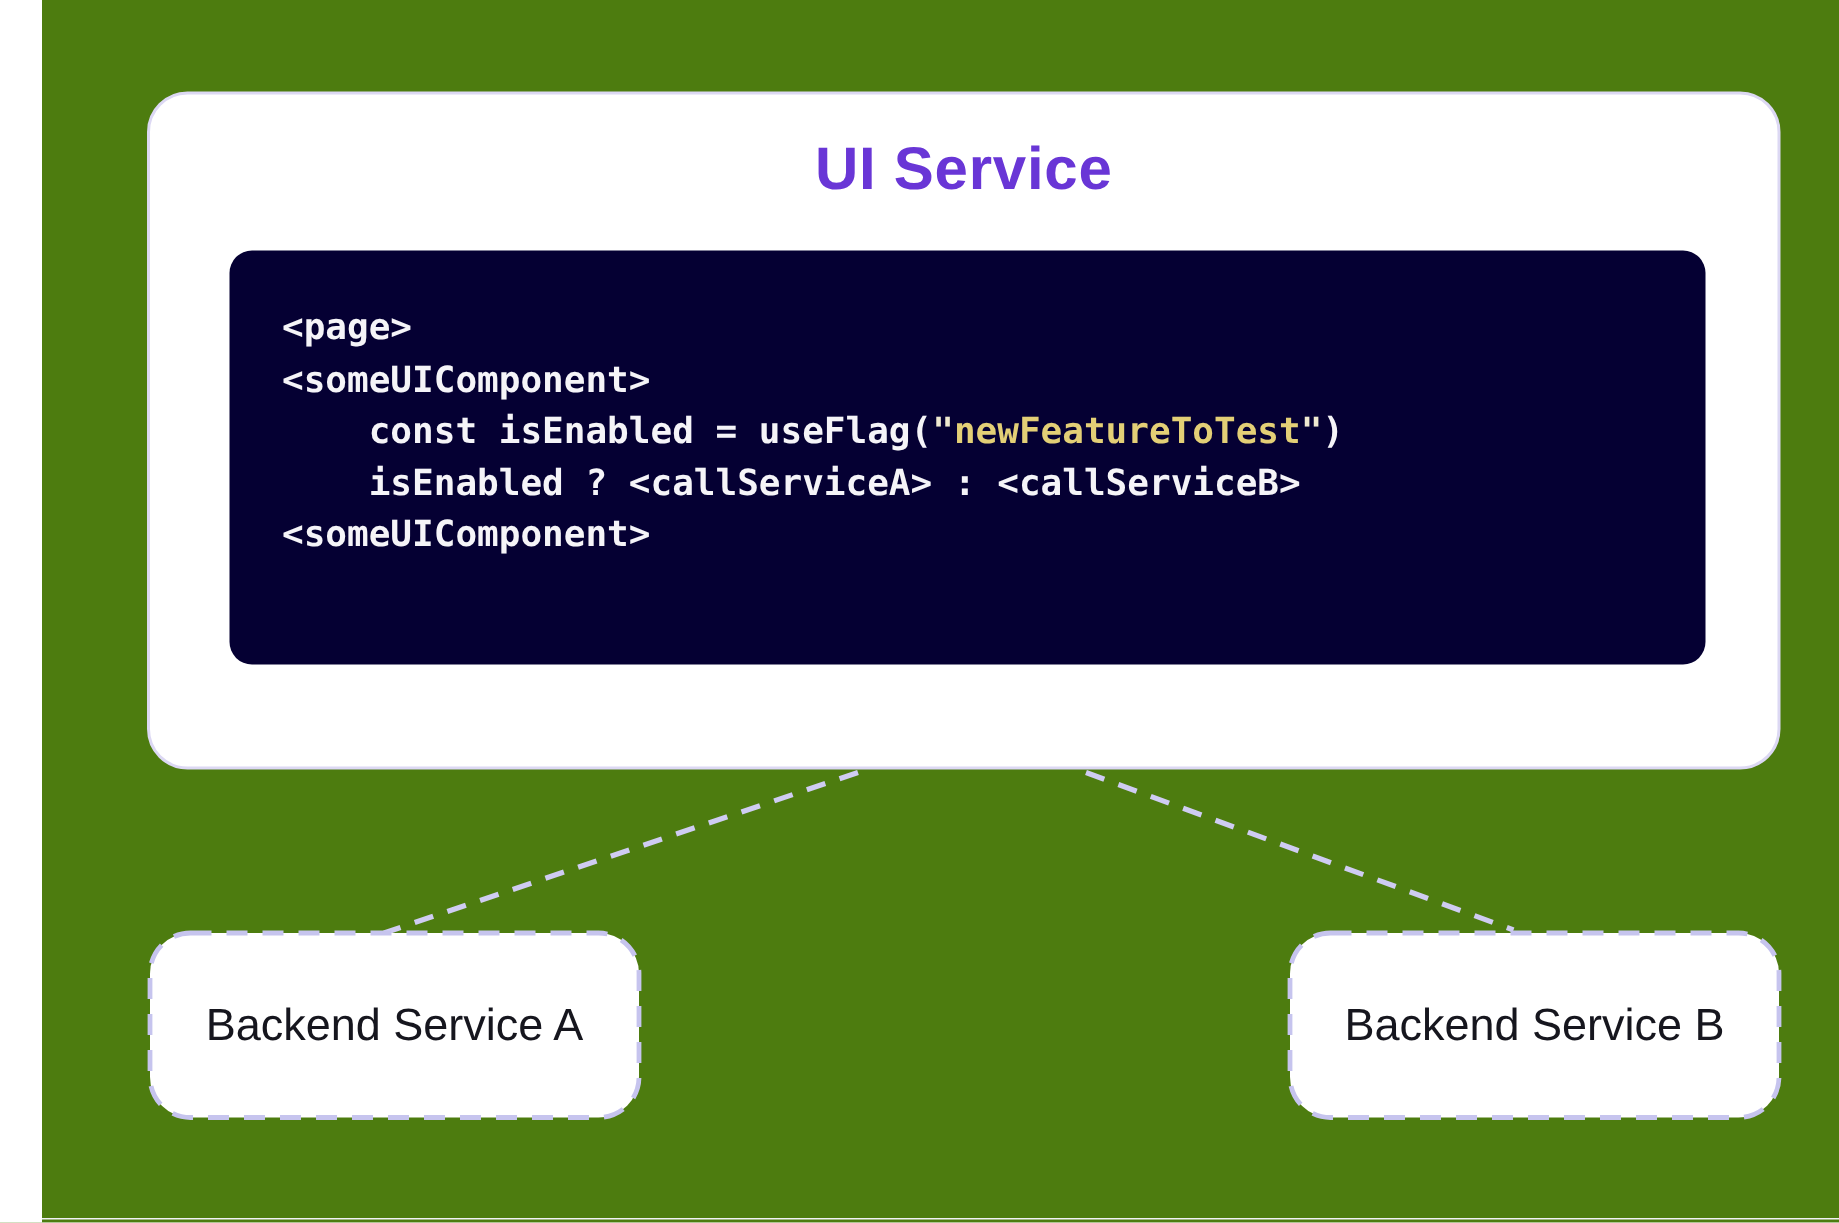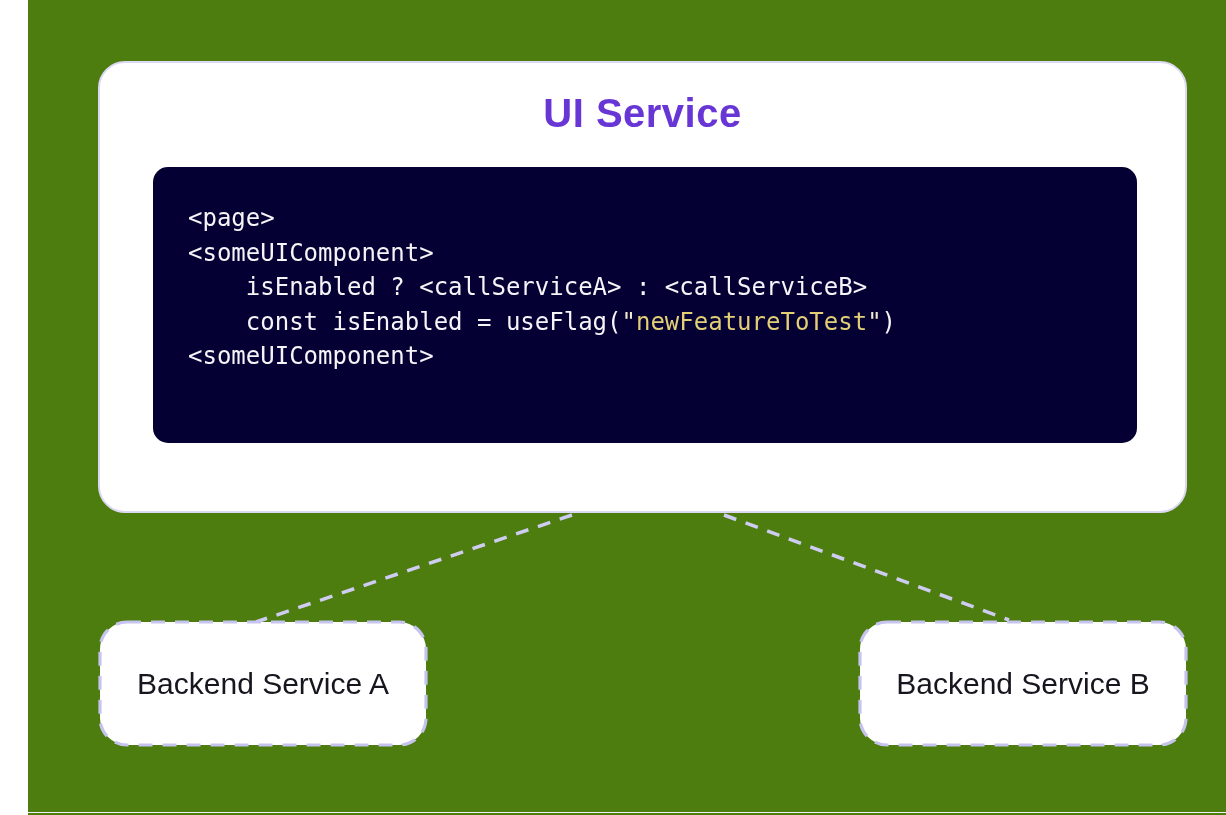--- a/index.html
+++ b/index.html
@@ -45,21 +45,21 @@
     left: 53px;
     top: 104px;
     width: 984px;
     height: 276px;
     box-sizing: border-box;
     background: var(--code-bg, #050033);
     border-radius: 15px;
     padding: 34px 30px 0 35px;
     font-family: "DejaVu Sans Mono", monospace;
     font-size: 24px;
-    font-weight: normal;
+    font-weight: bold;
     line-height: 34.6px;
     color: var(--code-text, #f5f4f8);
   }
   .code-line {
     white-space: pre;
   }
   .seg-plain  { color: var(--code-text, #f5f4f8); }
   .seg-string { color: var(--code-string, #e3cf76); }
   .seg-quote  { color: var(--code-quote, #efe9d0); }
 
@@ -126,22 +126,22 @@
 </head>
 <body>
 
 <div class="canvas">
 
   <div class="ui-service-box">
     <div class="ui-service-title">UI Service</div>
     <div class="code-block">
         <div class="code-line"><span class="seg-plain">&lt;page&gt;</span></div>
         <div class="code-line"><span class="seg-plain">&lt;someUIComponent&gt;</span></div>
+        <div class="code-line"><span class="seg-plain">    const isEnabled = useFlag(</span><span class="seg-quote">"</span><span class="seg-string">newFeatureToTest</span><span class="seg-quote">"</span><span class="seg-plain">)</span></div>
         <div class="code-line"><span class="seg-plain">    isEnabled ? &lt;callServiceA&gt; : &lt;callServiceB&gt;</span></div>
-        <div class="code-line"><span class="seg-plain">    const isEnabled = useFlag(</span><span class="seg-quote">"</span><span class="seg-string">newFeatureToTest</span><span class="seg-quote">"</span><span class="seg-plain">)</span></div>
         <div class="code-line"><span class="seg-plain">&lt;someUIComponent&gt;</span></div>
       </div>
   </div>
 
   <svg class="connectors" viewBox="0 0 1226 815">
     <line class="connector-line" x1="544" y1="515" x2="228" y2="622"></line>
     <line class="connector-line" x1="696" y1="515" x2="981" y2="620"></line>
   </svg>
 
   <div class="backend-box backend-a">

